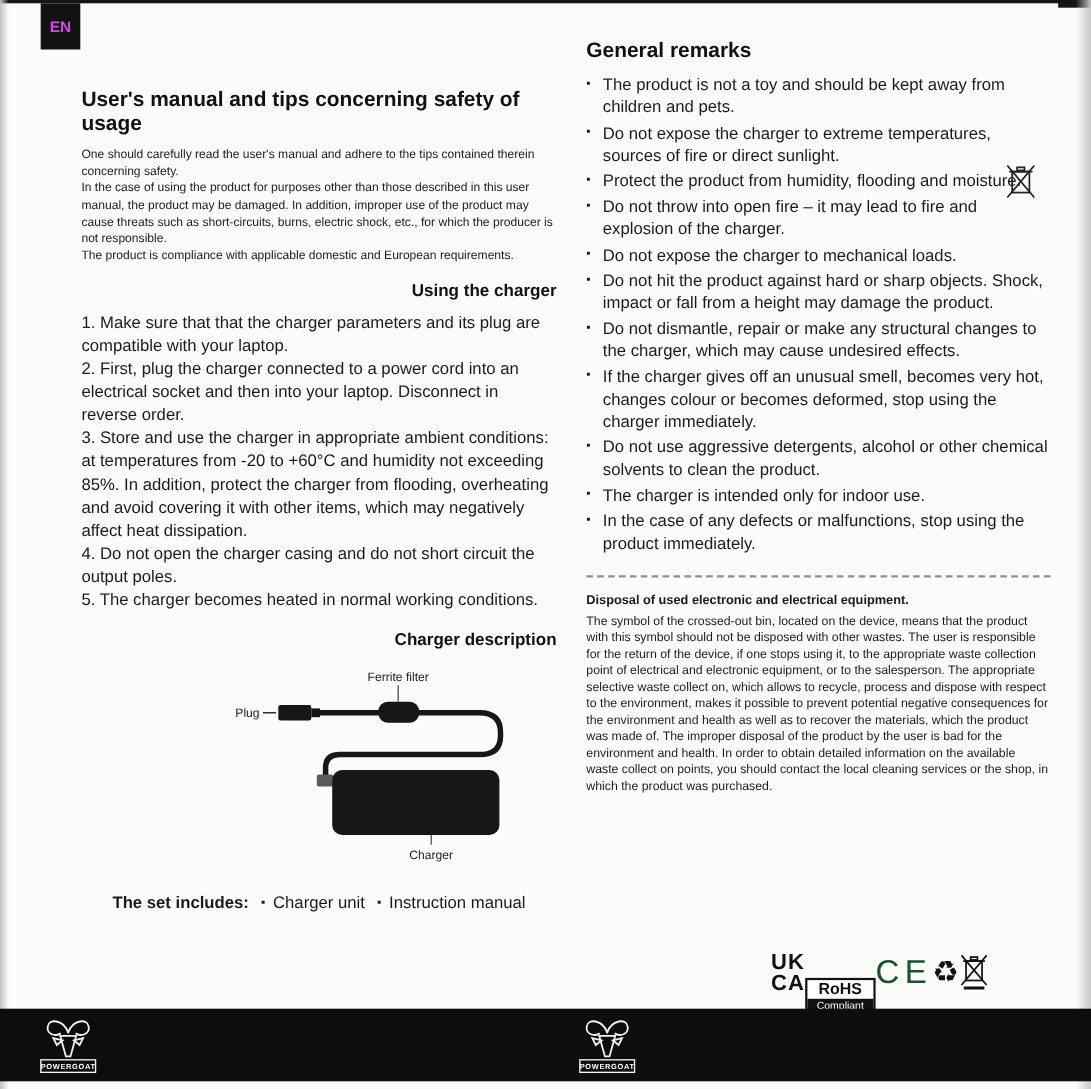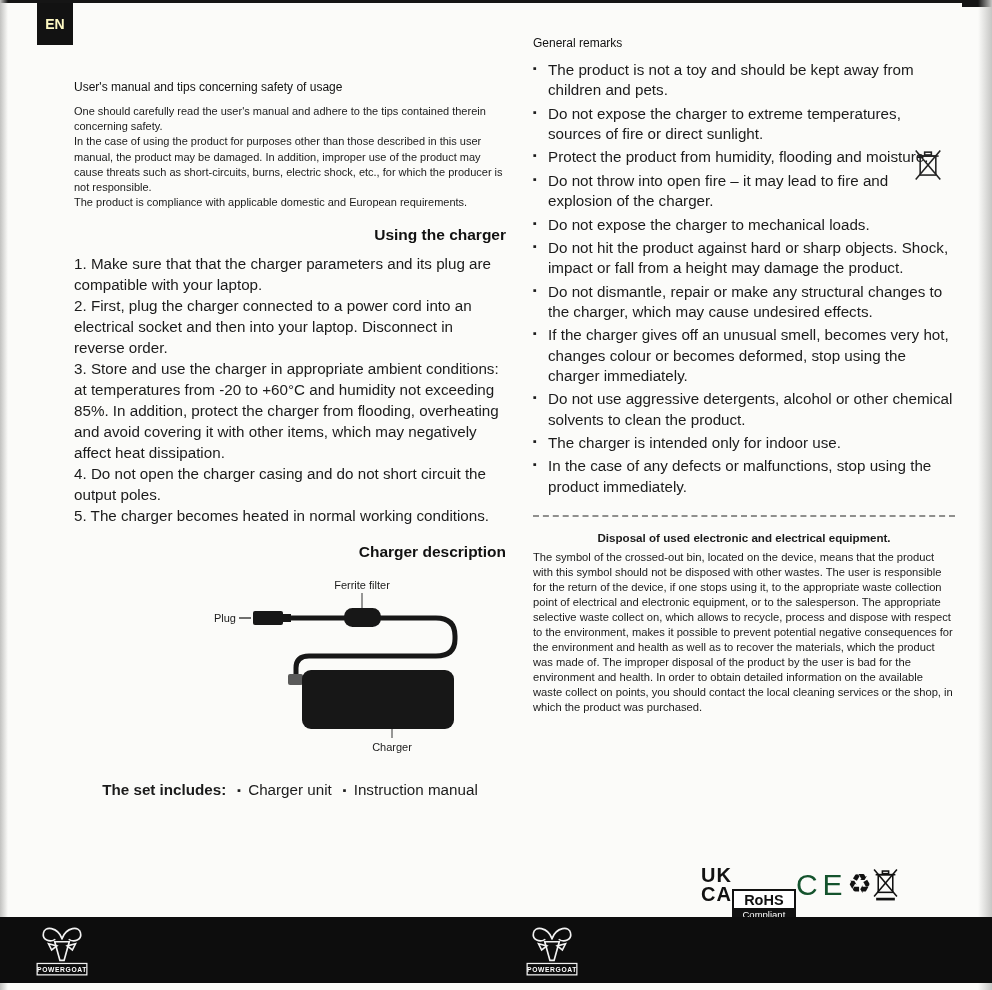--- a/index.html
+++ b/index.html
@@ -7,37 +7,37 @@
   body { font-family:"Liberation Sans", sans-serif; color:#1b1b1b; }
   .page { position:relative; width:992px; height:990px; background:#fbfbf9; overflow:hidden; }
   .scan-top { position:absolute; top:0; left:0; width:100%; height:3px; background:#151515; }
   .scan-corner { position:absolute; top:0; right:0; width:30px; height:7px; background:#151515; }
   .scan-left { position:absolute; top:0; left:0; width:8px; height:100%;
                background:linear-gradient(90deg,#c2c2c0,rgba(251,251,249,0)); }
   .scan-right { position:absolute; top:0; right:0; width:14px; height:100%;
                background:linear-gradient(270deg,#c6c6c4,rgba(251,251,249,0)); }
 
   .en-badge { position:absolute; left:37px; top:3px; width:36px; height:42px; background:#121212;
-              color:#fef9c3; font-weight:bold; font-size:14px; display:flex; align-items:center; justify-content:center; }
+              color:#d946ef; font-weight:bold; font-size:14px; display:flex; align-items:center; justify-content:center; }
 
   .col-left  { position:absolute; left:37px; top:80px; width:432px;margin-left:37px; }
   .col-right { position:absolute; left:533px; top:36px; width:422px; }
 
-  .h-main { font-size:12px; font-weight:400; color:#111; margin-bottom:10px; }
+  .h-main { font-size:19px; font-weight:700; color:#111; margin-bottom:10px; }
   .h-sec  { font-size:15.5px; font-weight:700; color:#111; margin:16px 0 10px;text-align:right; }
 
   .body-p { font-size:11px; line-height:1.38; }
   .steps p { font-size:15.2px; line-height:1.38; }
 
   .remarks { list-style:none; }
   .remarks li { position:relative; padding-left:15px; font-size:15.2px; line-height:1.34; margin-bottom:3px; }
   .remarks li::before { content:"▪"; position:absolute; left:0; top:1px; font-size:11px; color:#1b1b1b; }
 
   .dashes { border-top:2px dashed #8f8f8d; margin:18px 0 14px; width:100%; }
-  .disposal-h { font-size:11.6px; font-weight:700; margin-bottom:6px;text-align:center; }
+  .disposal-h { font-size:11.6px; font-weight:700; margin-bottom:6px; }
   .disposal-b { font-size:11.2px; line-height:1.34; }
 
   .diagram-wrap { margin:14px 0 0 64px;text-align:right; }
 
   .set-includes { margin-top:22px; font-size:15.2px;text-align:center; }
   .si-label { font-weight:700; }
   .si-item::before { content:"▪"; font-size:11px; margin:0 7px 0 11px; position:relative; top:-1px; }
 
   .marks-row { position:absolute; left:701px; top:845px; display:flex; align-items:center; }
   .ukca { font-weight:700; font-size:20px; line-height:0.95; letter-spacing:1px; color:#111; }

